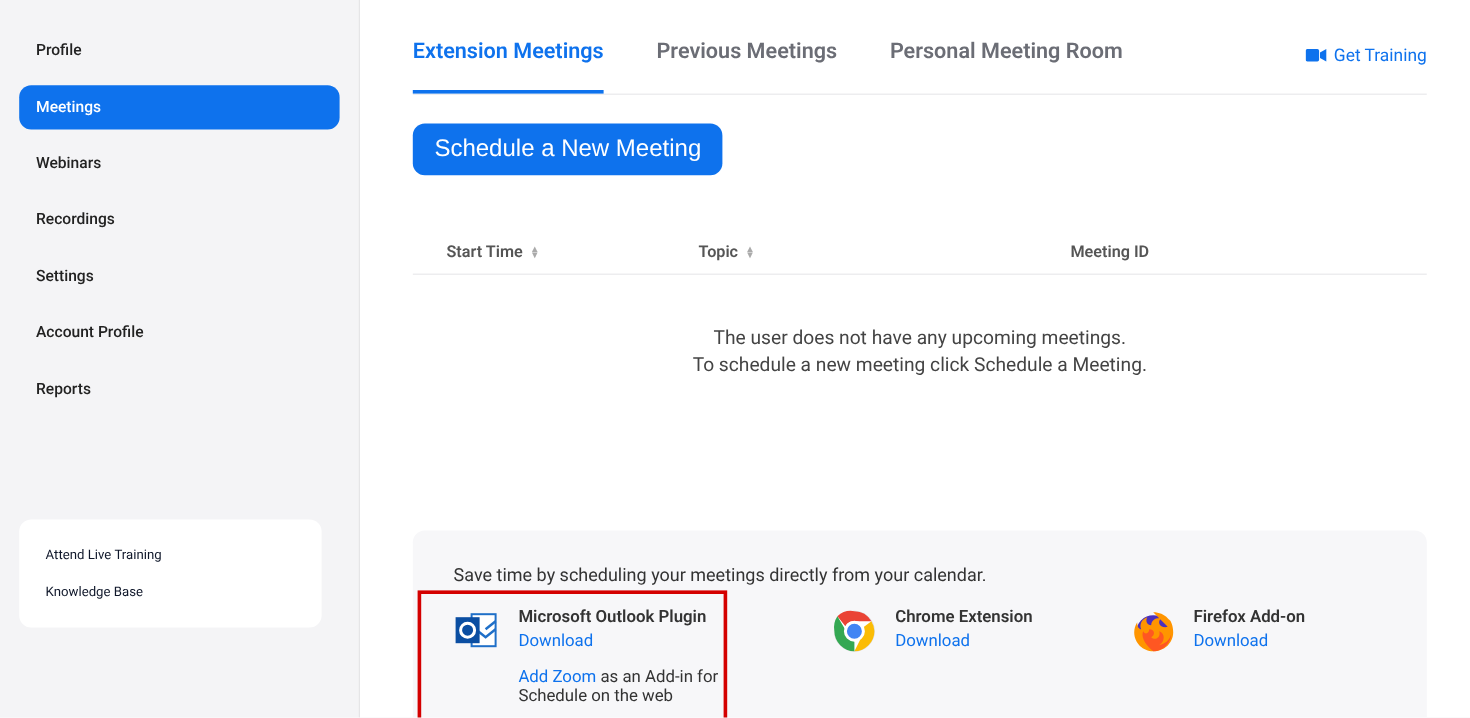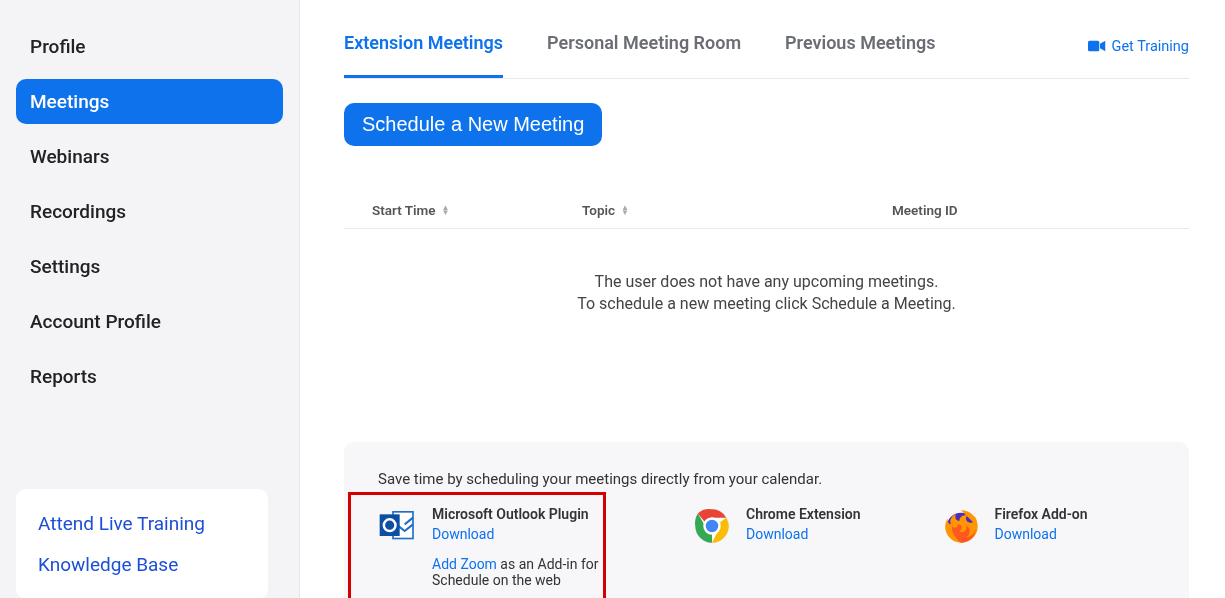--- a/index.html
+++ b/index.html
@@ -16,43 +16,43 @@
     width: 300px;
     background: #f4f4f6;
     border-right: 1px solid #e5e5e7;
     padding: 24px 16px 16px 16px;
     display: flex;
     flex-direction: column;
   }
   .nav-list { list-style: none; }
   .nav-item {
     padding: 11px 14px;
-    font-size: 19px;
+    font-size: 13px;
     color: #222;
     border-radius: 10px;
     margin-bottom: 10px;
     cursor: pointer;
     font-weight: 500;
   }
   .nav-item.active {
     background: #0e72ed;
     color: #fff;
   }
   .help-card {
     background: #fff;
     border-radius: 10px;
     padding: 14px 14px;
     margin-top: 80px;
     width: 252px;
   }
   .help-link {
     display: block;
     padding: 9px 8px;
-    color: #1d4ed8;
-    font-size: 19px;
+    color: #0f172a;
+    font-size: 11px;
     text-decoration: none;
     cursor: pointer;
   }
   .main {
     flex: 1;
     background: #fff;
     padding: 0 36px 0 44px;
     position: relative;
   }
   .topbar {
@@ -158,22 +158,22 @@
   </ul>
   <div class="help-card">
     <a class="help-link">Attend Live Training</a>
     <a class="help-link">Knowledge Base</a>
   </div>
 </aside>
 
 <main class="main">
   <div class="topbar">
     <div class="tab active">Extension Meetings</div>
+    <div class="tab">Previous Meetings</div>
     <div class="tab">Personal Meeting Room</div>
-    <div class="tab">Previous Meetings</div>
     <div class="get-training">
       <svg class="cam-icon" viewBox="0 0 24 18">
         <rect x="0" y="2" width="15" height="14" rx="2" fill="#0e72ed"></rect>
         <path d="M16 6 L23 2 V16 L16 12 Z" fill="#0e72ed"></path>
       </svg>
       <span>Get Training</span>
     </div>
   </div>
 
   <button class="schedule-btn">Schedule a New Meeting</button>

